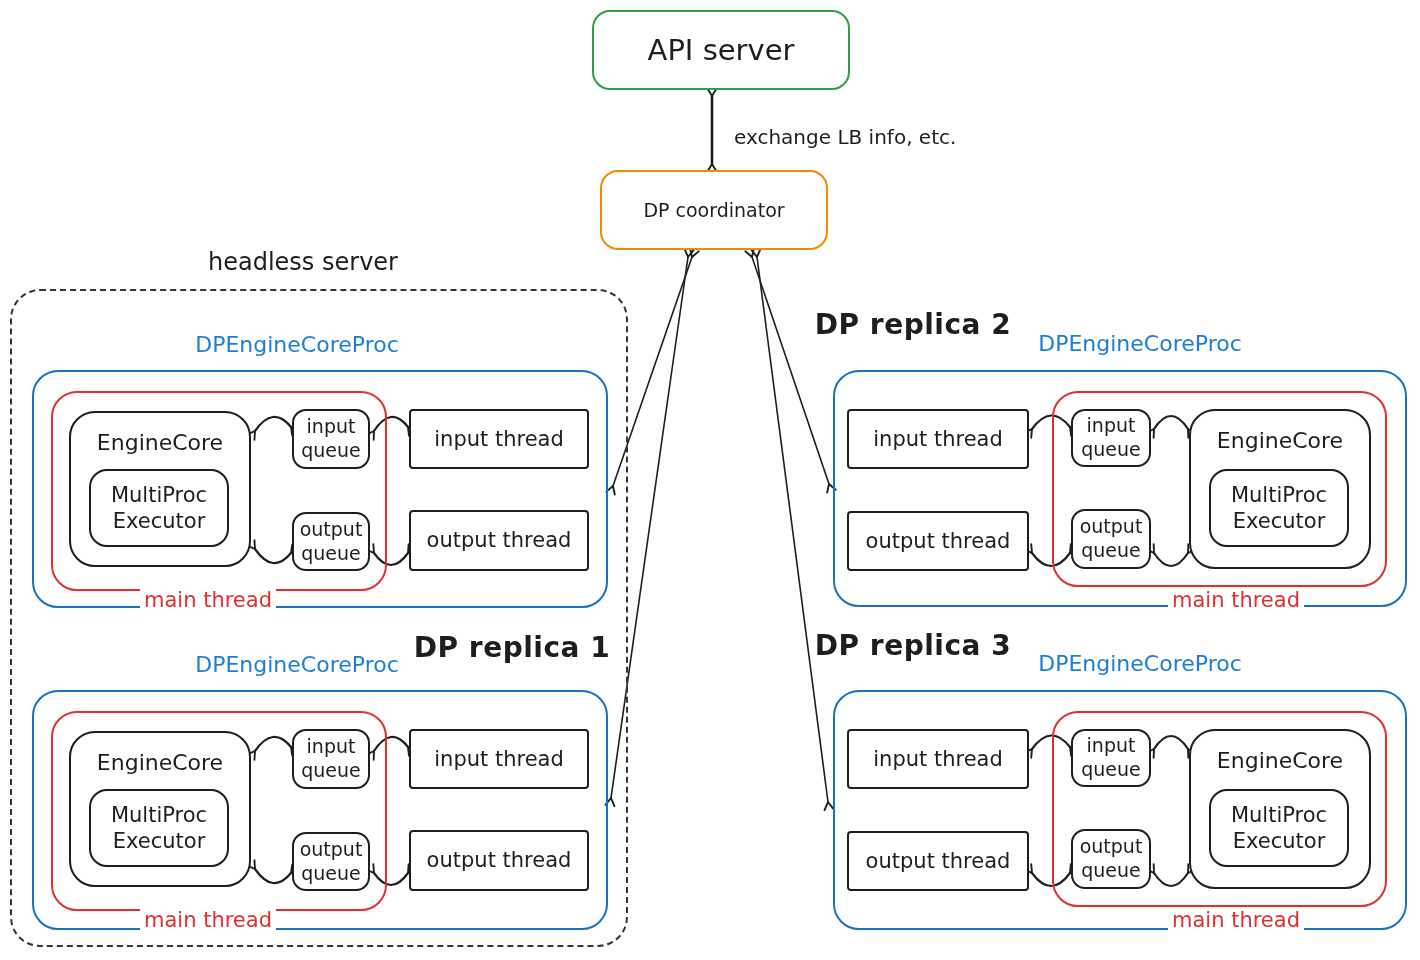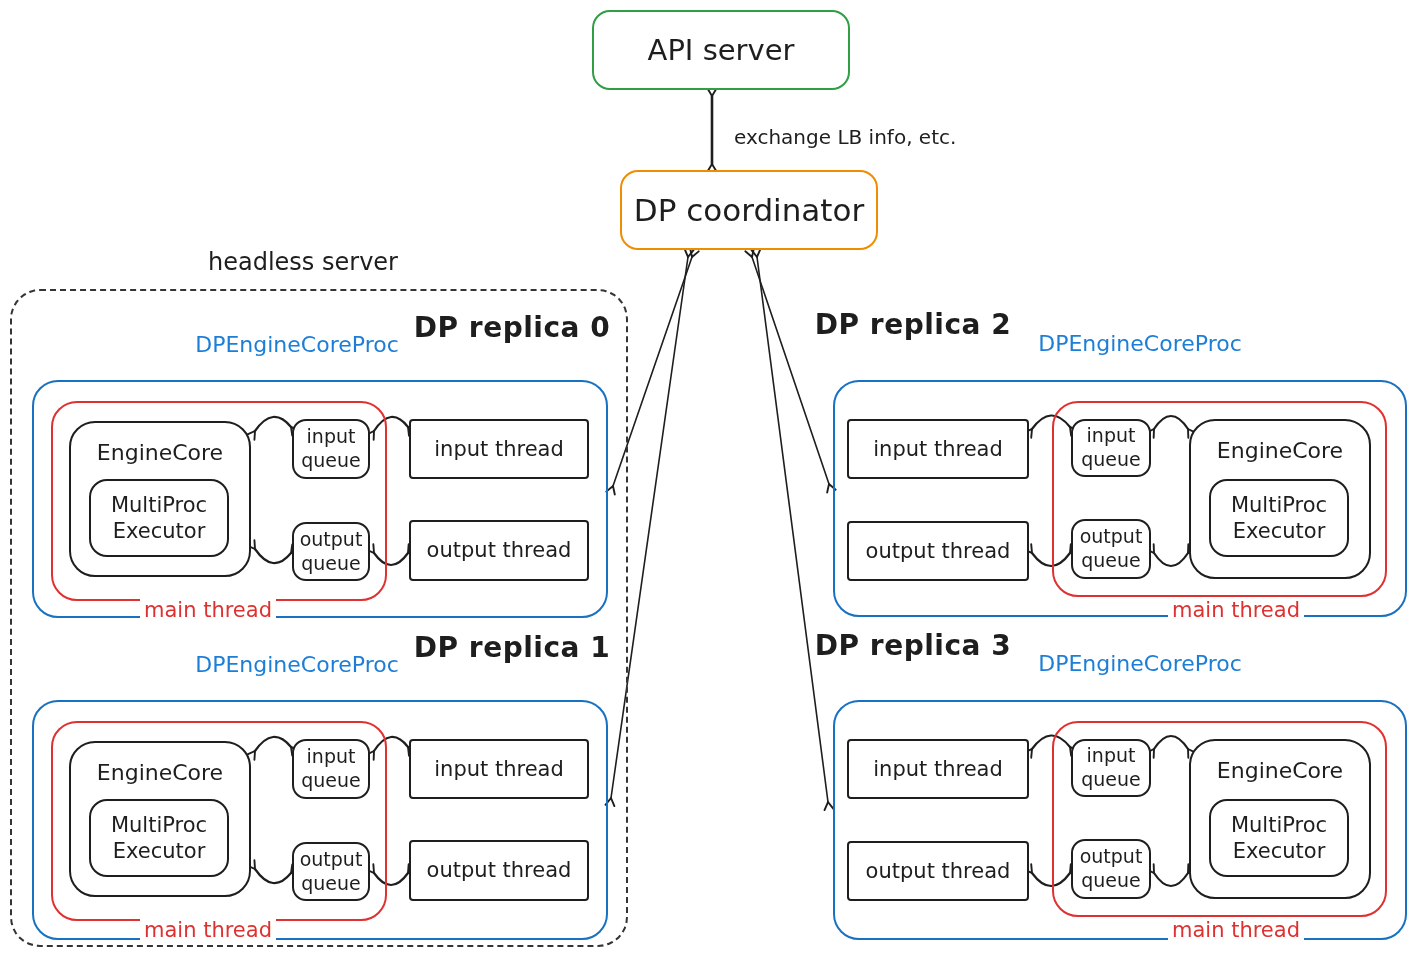--- a/index.html
+++ b/index.html
@@ -8,34 +8,34 @@
     font-family:"DejaVu Sans",sans-serif;color:#1e1e1e;
   }
   .stage *{box-sizing:border-box;}
   .wires{position:absolute;left:0;top:0;width:1420px;height:960px;pointer-events:none;}
 
   .node{
     position:absolute;display:flex;align-items:center;justify-content:center;
     background:#ffffff;border:2.5px solid #1e1e1e;border-radius:16px;text-align:left;
   }
   .api-node{left:592px;top:10px;width:258px;height:80px;border-color:#2f9e44;font-size:29px;border-radius:18px;}
-  .coord-node{left:620px;top:170px;width:258px;height:80px;border-color:#f08c00;font-size:31px;border-radius:18px;}
+  .coord-node{left:600px;top:170px;width:228px;height:80px;border-color:#f08c00;font-size:19px;border-radius:18px;}
 
   .float-label{position:absolute;transform:translate(-50%,-50%);white-space:nowrap;}
   .exchange-label{left:842px;top:137px;font-size:20px;}
   .headless-label{left:303px;top:262px;font-size:24px;}
   .replica-title{font-size:28px;font-weight:bold;letter-spacing:.5px;}
   .proc-label{font-size:22px;color:#1c7ed6;}
 
   .headless-box{
     position:absolute;left:10px;top:289px;width:618px;height:658px;
     border:2.2px dashed #343434;border-radius:30px;
   }
 
-  .replica{position:absolute;border:2.5px solid #1971c2;border-radius:26px;background:transparent;margin-top:10px;}
+  .replica{position:absolute;border:2.5px solid #1971c2;border-radius:26px;background:transparent;}
   .r0{left:32px;top:370px;width:576px;height:238px;}
   .r1{left:32px;top:690px;width:576px;height:240px;}
   .r2{left:833px;top:370px;width:574px;height:237px;}
   .r3{left:833px;top:690px;width:574px;height:240px;}
 
   .redbox{position:absolute;border:2.5px solid #e03131;border-radius:26px;}
   .left-var .redbox{left:17px;top:19px;width:336px;height:200px;}
   .right-var .redbox{left:217px;top:19px;width:335px;height:196px;}
 
   .box{position:absolute;background:#ffffff;border:2.6px solid #1e1e1e;
@@ -113,21 +113,20 @@
     <span>API server</span>
   </div>
   <div class="float-label exchange-label" style="transform:translate(0,-50%);left:734px;">exchange LB info, etc.</div>
   <div class="node coord-node">
     <span>DP coordinator</span>
   </div>
 
   <div class="float-label headless-label">headless server</div>
   <div class="headless-box"></div>
 
-  <div class="float-label replica-title" style="left:512px;top:327px;">DP replica 0</div>
   <div class="float-label proc-label" style="left:297px;top:344px;">DPEngineCoreProc</div>
   <div class="float-label replica-title" style="left:512px;top:647px;">DP replica 1</div>
   <div class="float-label proc-label" style="left:297px;top:664px;">DPEngineCoreProc</div>
   <div class="float-label replica-title" style="left:913px;top:324px;">DP replica 2</div>
   <div class="float-label proc-label" style="left:1140px;top:343px;">DPEngineCoreProc</div>
   <div class="float-label replica-title" style="left:913px;top:645px;">DP replica 3</div>
   <div class="float-label proc-label" style="left:1140px;top:663px;">DPEngineCoreProc</div>
 
   <div class="replica r0 left-var">
     <div class="redbox"></div>

